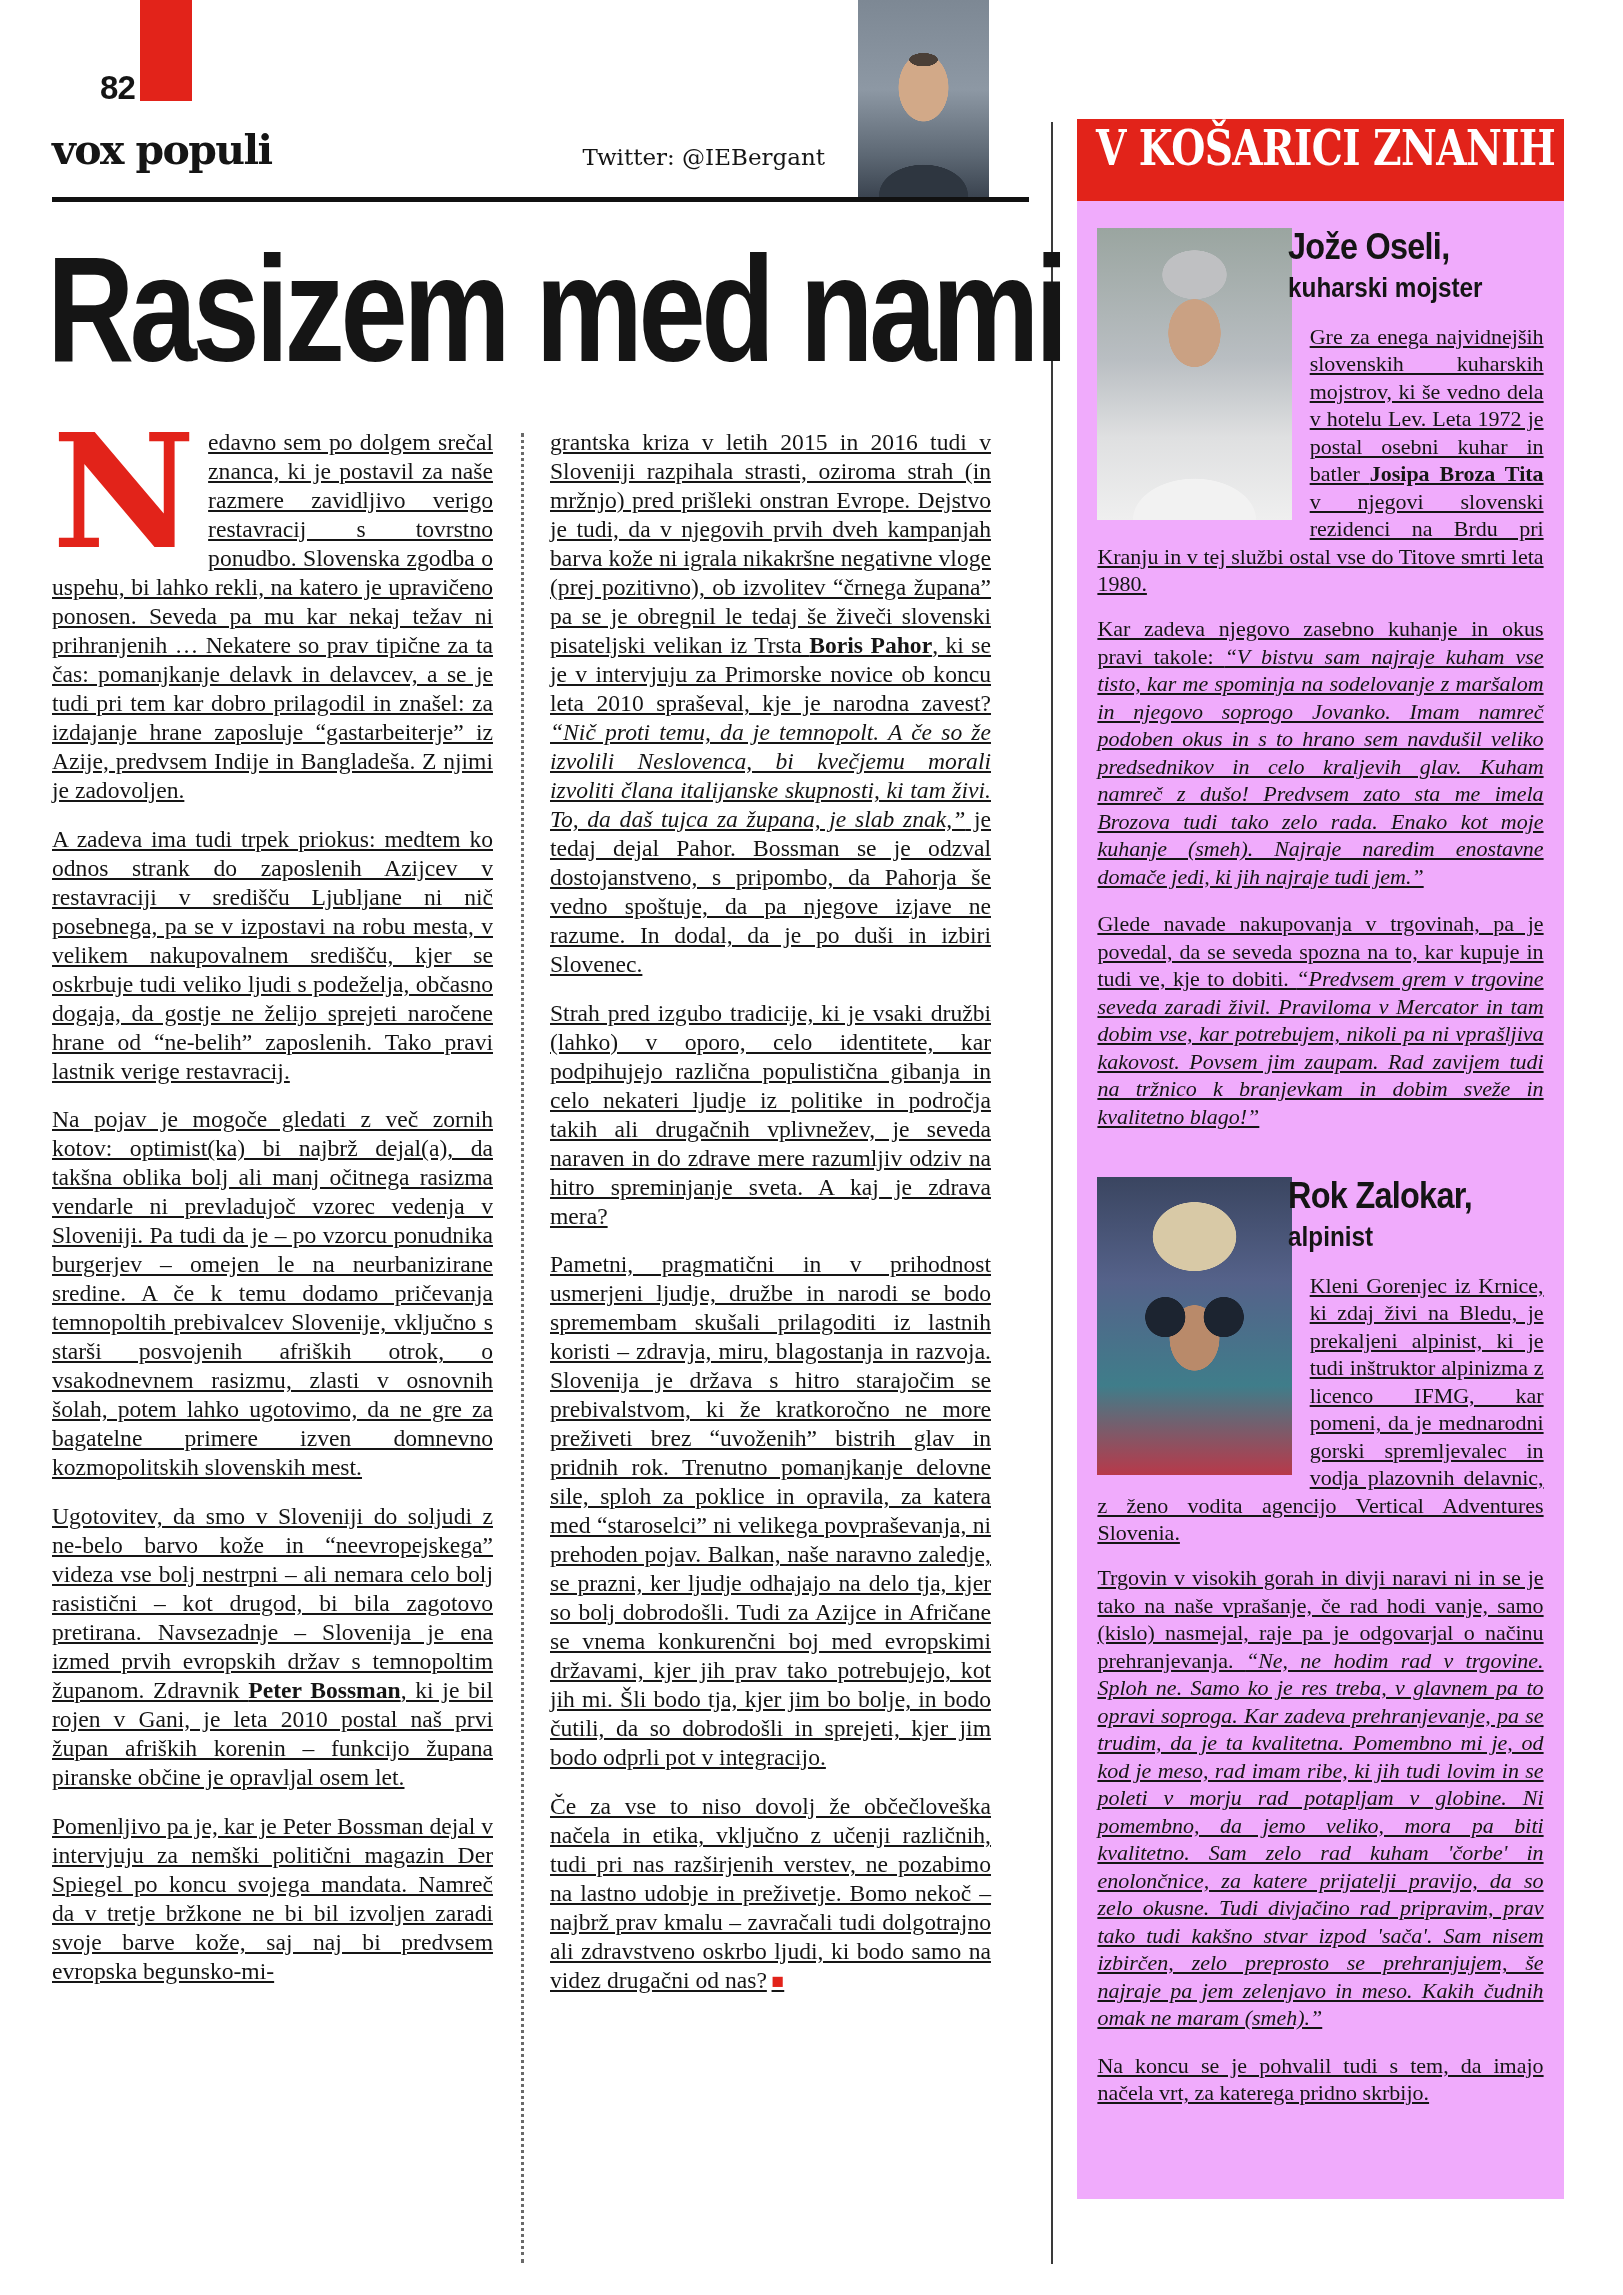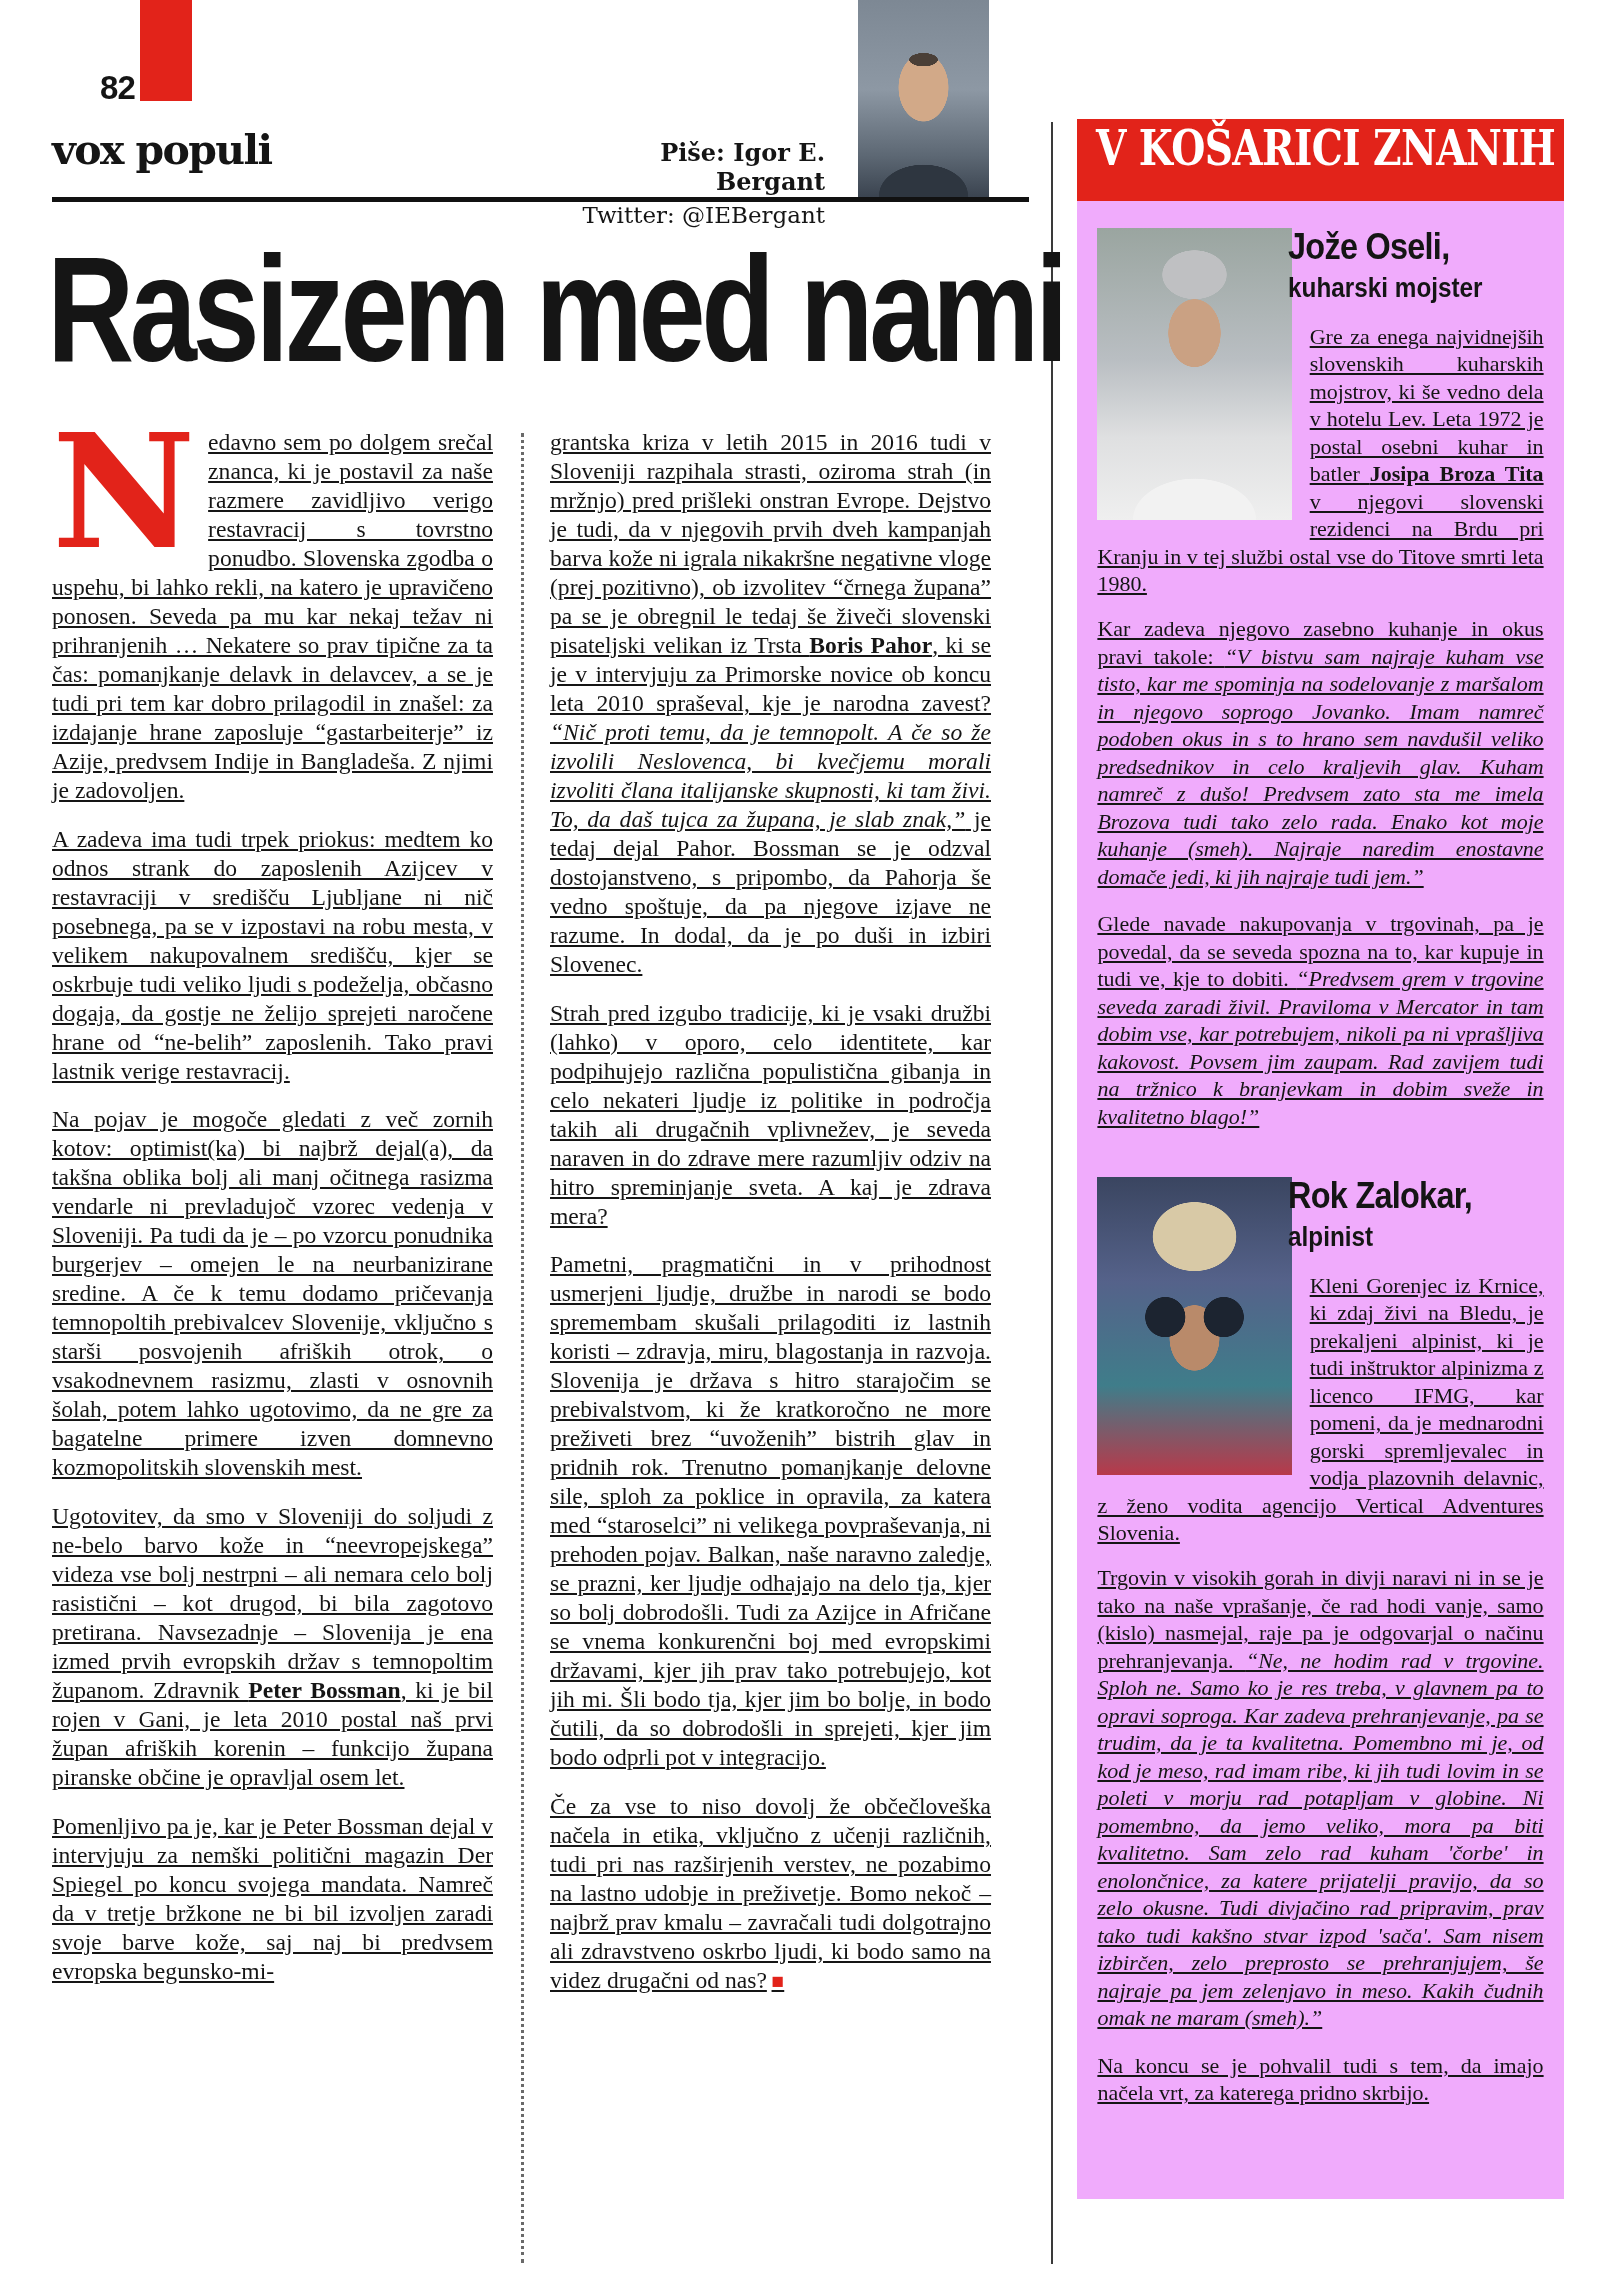--- a/index.html
+++ b/index.html
@@ -82,21 +82,20 @@
 
 <div class="page">
 
   <div class="pageno">82</div>
   <div class="red-block"></div>
 
 
   <div class="voxpopuli">vox populi</div>
 
   <div class="byline">
-    <div class="byline-author">Piše: Igor E. Bergant</div>
     <div class="byline-twitter">Twitter: @IEBergant</div>
   </div>
   <div class="author-photo"></div>
 
   <div class="rule-h"></div>
   <div class="rule-v"></div>
 
   <div class="headline">
     <span class="headline-inner">Rasizem med nami</span>
   </div>

